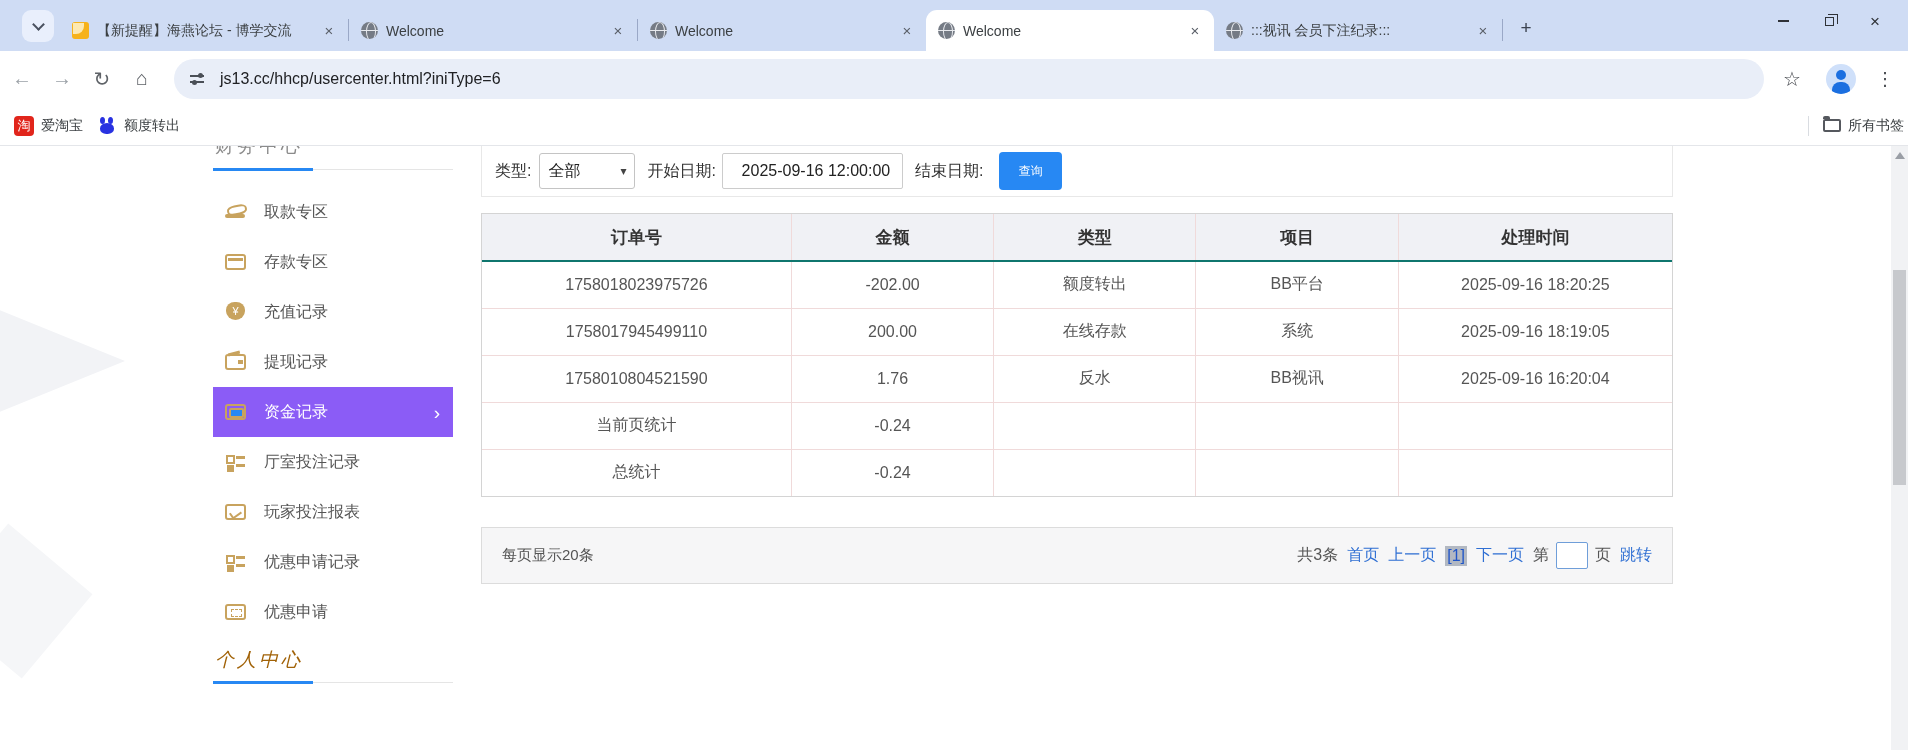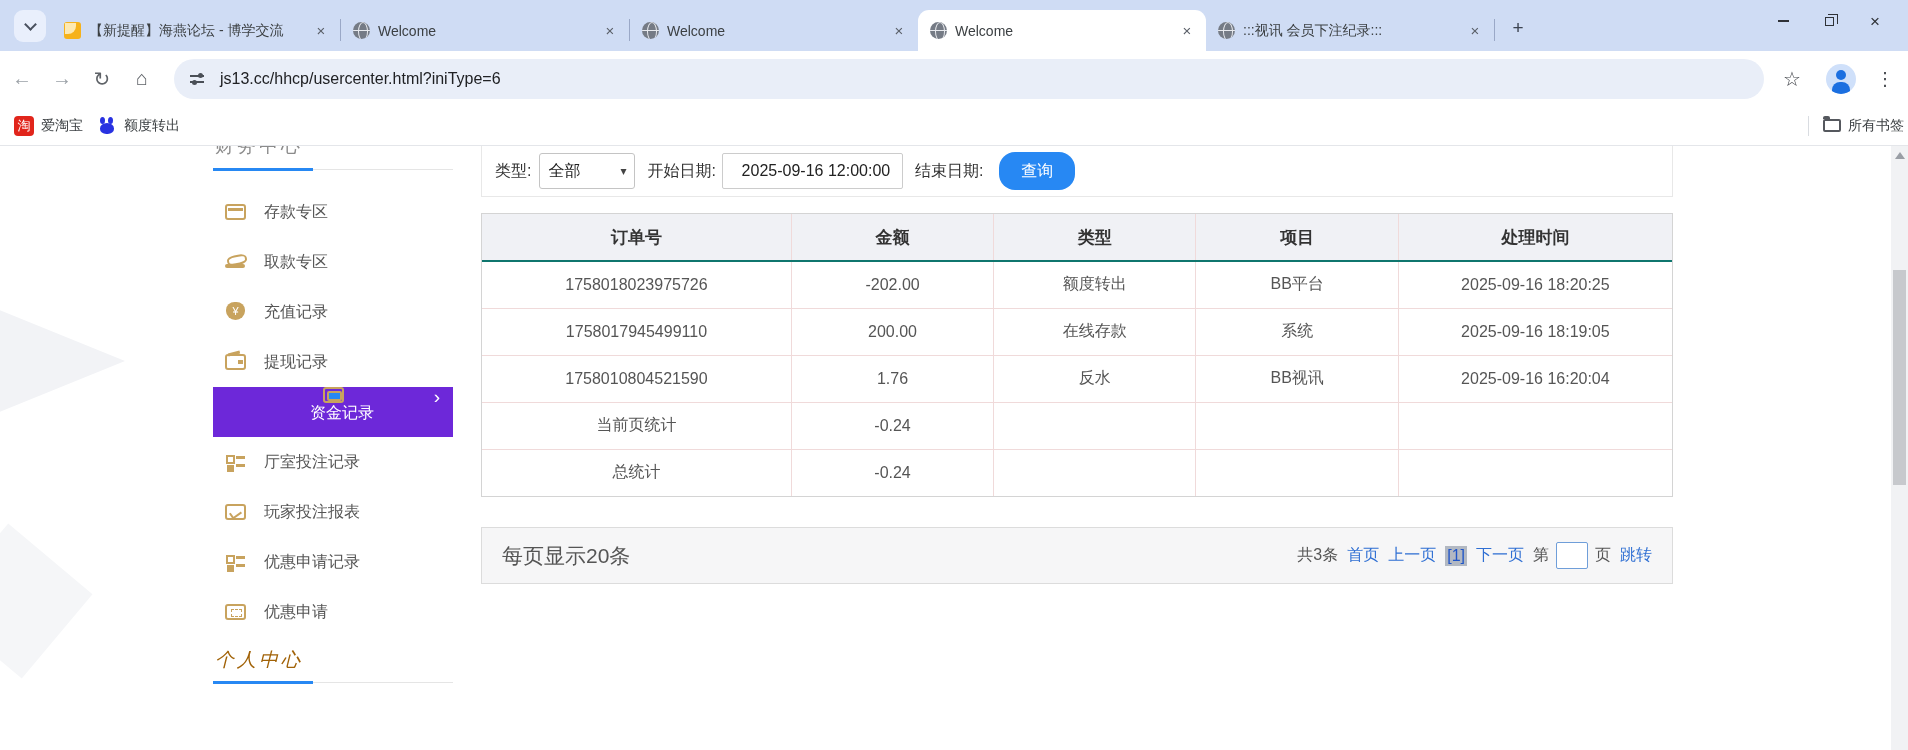--- a/index.html
+++ b/index.html
@@ -1,21 +1,21 @@
 <!DOCTYPE html>
 <html><head>
 <meta charset="utf-8">
 <style>
   * { margin:0; padding:0; box-sizing:border-box; }
   html,body { width:1908px; height:750px; overflow:hidden;
     font-family:"Liberation Sans","DejaVu Sans",sans-serif; background:#fff; }
 
   
   .tabstrip { position:absolute; left:0; top:0; width:1908px; height:51px;
-    background:#cfdcf4; display:flex; align-items:flex-end; }
+    background:#cfdcf4; display:flex; align-items:flex-end;padding-left:8px; }
   .tabsearch { width:32px; height:32px; margin:0 6px 9px 14px; border-radius:9px;
     background:#e9effc; display:flex; align-items:center; justify-content:center; flex:none; }
   .chev-down { width:9px; height:9px; border-right:2px solid #49505e; border-bottom:2px solid #49505e;
     transform:rotate(45deg); margin-top:-4px; }
   .tab { width:288px; height:41px; display:flex; align-items:center; padding:0 10px 0 12px;
     border-radius:11px 11px 0 0; flex:none; position:relative; }
   .tab.active { background:#fff; }
   .tab-title { flex:1; font-size:14px; color:#3c4043; white-space:nowrap; overflow:hidden;
     text-overflow:ellipsis; margin:0 8px; }
   .tab-close { width:18px; height:18px; border-radius:50%; display:flex; align-items:center;
@@ -89,21 +89,21 @@
     transform:rotate(40deg); }
 
   .sidebar { position:absolute; left:213px; top:0; width:240px; }
   .clip-title { height:14px; overflow:hidden; position:relative; }
   .clip-title span { position:absolute; left:2px; top:-13px; font-size:19px; color:#8b8b8b; letter-spacing:3px; }
   .hr { position:relative; height:1px; background:#e5e5e5; margin-top:9px; }
   .hr i { position:absolute; left:0; top:-1px; width:100px; height:3px; background:#2788f3; }
   .menu { margin-top:17px; }
   .mi { height:50px; display:flex; align-items:center; padding:0 12px; position:relative; }
   .mi-label { font-size:16px; color:#555; margin-left:18px; }
-  .mi.active { background:#6d28d9;flex-direction:column; }
+  .mi.active { background:#8b5cf6; }
   .mi.active .mi-label { color:#fff; }
   .mi-chevron { position:absolute; right:13px; color:#fff; font-size:19px; line-height:1; }
   .bot-title { font-size:19px; color:#a16207; letter-spacing:3px; margin:10px 0 0 2px;font-style:italic; }
 
   
   .sic { width:21px; height:16px; border:2px solid #c8a35e; border-radius:3px; position:relative; flex:none; }
   .sic-card::before { content:""; position:absolute; left:1px; top:2px; width:15px; height:3px; background:#c8a35e; }
   .sic-hand { border:none; height:16px; }
   .sic-hand::before { content:""; position:absolute; left:2px; top:1px; width:16px; height:6px;
     border:2px solid #c8a35e; border-radius:40%; transform:rotate(-12deg); }
@@ -134,37 +134,37 @@
   .filterbox { height:51px; border:1px solid #e8e8e8; border-top:none; display:flex; align-items:center;
     padding-left:13px; }
   .flabel { font-size:16px; color:#333; }
   .fselect { width:96px; height:36px; border:1px solid #c4c4c4; border-radius:3px; background:#fff;
     margin-left:8px; display:flex; align-items:center; padding:0 8px; font-size:16px; color:#222;
     justify-content:space-between; }
   .fselect .caret { font-size:12px; color:#444; }
   .finput { width:181px; height:36px; border:1px solid #ccc; border-radius:2px; background:#fff;
     font-size:16px; color:#222; text-align:center; font-family:"Liberation Sans","DejaVu Sans",sans-serif; }
   .gap-l { margin-left:12px; } .gap-s { margin-left:6px;padding-left:7px; }
-  .qbtn { width:76px; height:38px; margin-left:16px; border:none; border-radius:16px; background:#2788f3;
-    color:#fff; font-size:16px; font-family:inherit; }
+  .qbtn { width:63px; height:38px; margin-left:16px; border:none; border-radius:4px; background:#2788f3;
+    color:#fff; font-size:12px; font-family:inherit; }
 
   .tablewrap { margin-top:16px; border:1px solid #d4d4d4; }
   table { width:100%; border-collapse:collapse; table-layout:fixed; }
   th { height:47px; background:#f0f1f5; font-size:17px; color:#333; font-weight:bold;
     border-left:1px solid #f0dada; border-bottom:2px solid #0f766e; }
   th:first-child { border-left:none; }
   td { height:47px; font-size:16px; color:#555; text-align:center;
     border-left:1px solid #f0dada; border-bottom:1px solid #f0dada; }
   td:first-child { border-left:none; }
   tr:last-child td { border-bottom:none; }
   col.c1 { width:26%; } col.c2 { width:17%; } col.c3 { width:17%; } col.c4 { width:17%; } col.c5 { width:23%; }
 
   .pager { margin-top:30px; height:57px; background:#f6f6f7; border:1px solid #dcdcdc;
     display:flex; align-items:center; padding:0 20px; }
-  .pp { font-size:21px; color:#555; }
+  .pp { font-size:15px; color:#555; }
   .pager-right { margin-left:auto; display:flex; align-items:center; font-size:16px; color:#555; }
   .pager-right > * { margin-left:9px; }
   .plink { color:#2f6fd3; text-decoration:none; }
   .pcur { background:#b2b8c2; color:#2055c8; padding:1px 2px; }
   .pinput { width:32px; height:27px; border:1px solid #6f9ed9; border-radius:2px; background:#fff;
     margin-left:7px; font-size:15px; text-align:center; }
   .jump-suffix { margin-left:7px; }
 
   
   .scrollbar { position:absolute; right:0; top:0; width:17px; height:604px; background:#f1f2f4; }
@@ -267,26 +267,26 @@
   <div class="sidebar">
     <div class="clip-title">
       <span>财务中心</span>
     </div>
     <div class="hr">
         <i></i>
       </div>
 
     <div class="menu">
       <div class="mi">
+        <span class="sic sic-hand"></span>
+        <span class="mi-label">取款专区</span>
+      </div>
+      <div class="mi">
         <span class="sic sic-card"></span>
         <span class="mi-label">存款专区</span>
-      </div>
-      <div class="mi">
-        <span class="sic sic-hand"></span>
-        <span class="mi-label">取款专区</span>
       </div>
       <div class="mi">
         <span class="sic sic-bag">
             <span>¥</span>
           </span>
         <span class="mi-label">充值记录</span>
       </div>
       <div class="mi">
         <span class="sic sic-wallet"></span>
         <span class="mi-label">提现记录</span>

